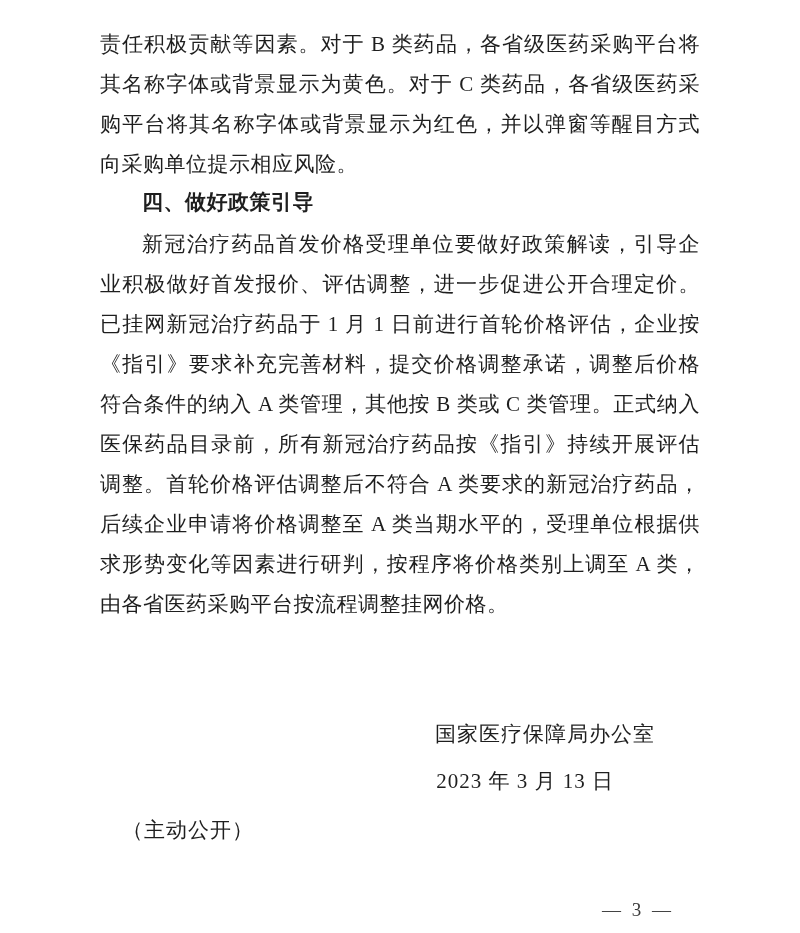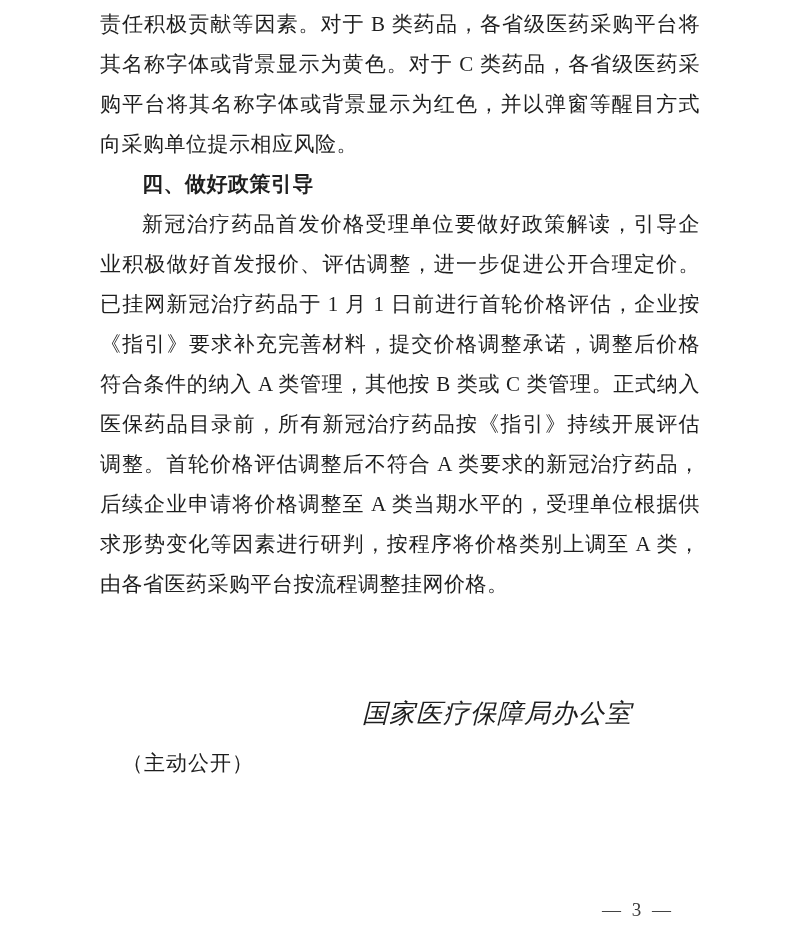--- a/index.html
+++ b/index.html
@@ -11,52 +11,52 @@
     width: 800px;
     height: 933px;
     font-family: "Liberation Serif", "DejaVu Serif", serif;
     color: #1e1e1e;
   }
   .page {
     position: relative;
     box-sizing: border-box;
     width: 800px;
     height: 933px;
-    padding: 4px 100px 0 100px;
+    padding: 24px 100px 0 100px;
     background: #ffffff;
     overflow: hidden;
   }
   .body-text {
     margin: 0;
     font-size: 21px;
     line-height: 40px;
     letter-spacing: 0.5px;
     text-align: justify;
     text-justify: inter-ideograph;
   }
   .no-indent { text-indent: 0; }
   .indent { text-indent: 2em; }
   .section-heading {
     margin: 0;
     font-size: 21px;
     line-height: 40px;
     letter-spacing: 0.5px;
     font-weight: bold;
     text-indent: 2em;
+    font-family: Liberation Mono, monospace;
   }
   .signature-block {
     margin-top: 90px;
     text-align: right;
   }
   .signature {
-    margin: 0 68px 0 0;
-    font-size: 26px;
+    margin: 0 45px 0 0;
+    font-size: 21px;
     line-height: 40px;
     letter-spacing: 1px;
-    font-style: italic;
   }
   .date {
     margin: 7px 86px 0 0;
     font-size: 21px;
     line-height: 40px;
     letter-spacing: 1px;
   }
   .disclosure {
     margin: 9px 0 12px 22px;
     font-size: 21px;
@@ -81,19 +81,20 @@
 
   <p class="body-text no-indent">责任积极贡献等因素。对于 B 类药品，各省级医药采购平台将其名称字体或背景显示为黄色。对于 C 类药品，各省级医药采购平台将其名称字体或背景显示为红色，并以弹窗等醒目方式向采购单位提示相应风险。</p>
 
   <h2 class="section-heading">四、做好政策引导</h2>
 
   <p class="body-text indent">新冠治疗药品首发价格受理单位要做好政策解读，引导企业积极做好首发报价、评估调整，进一步促进公开合理定价。已挂网新冠治疗药品于 1 月 1 日前进行首轮价格评估，企业按《指引》要求补充完善材料，提交价格调整承诺，调整后价格符合条件的纳入 A 类管理，其他按 B 类或 C 类管理。正式纳入医保药品目录前，所有新冠治疗药品按《指引》持续开展评估调整。首轮价格评估调整后不符合 A 类要求的新冠治疗药品，后续企业申请将价格调整至 A 类当期水平的，受理单位根据供求形势变化等因素进行研判，按程序将价格类别上调至 A 类，由各省医药采购平台按流程调整挂网价格。</p>
 
 
   <div class="signature-block">
     <p class="signature">国家医疗保障局办公室</p>
+    <p class="date">2023 年 3 月 13 日</p>
   </div>
 
   <p class="disclosure">（主动公开）</p>
 
   <div class="page-number">— 3 —</div>
 
 </div>
 
 </body></html>

